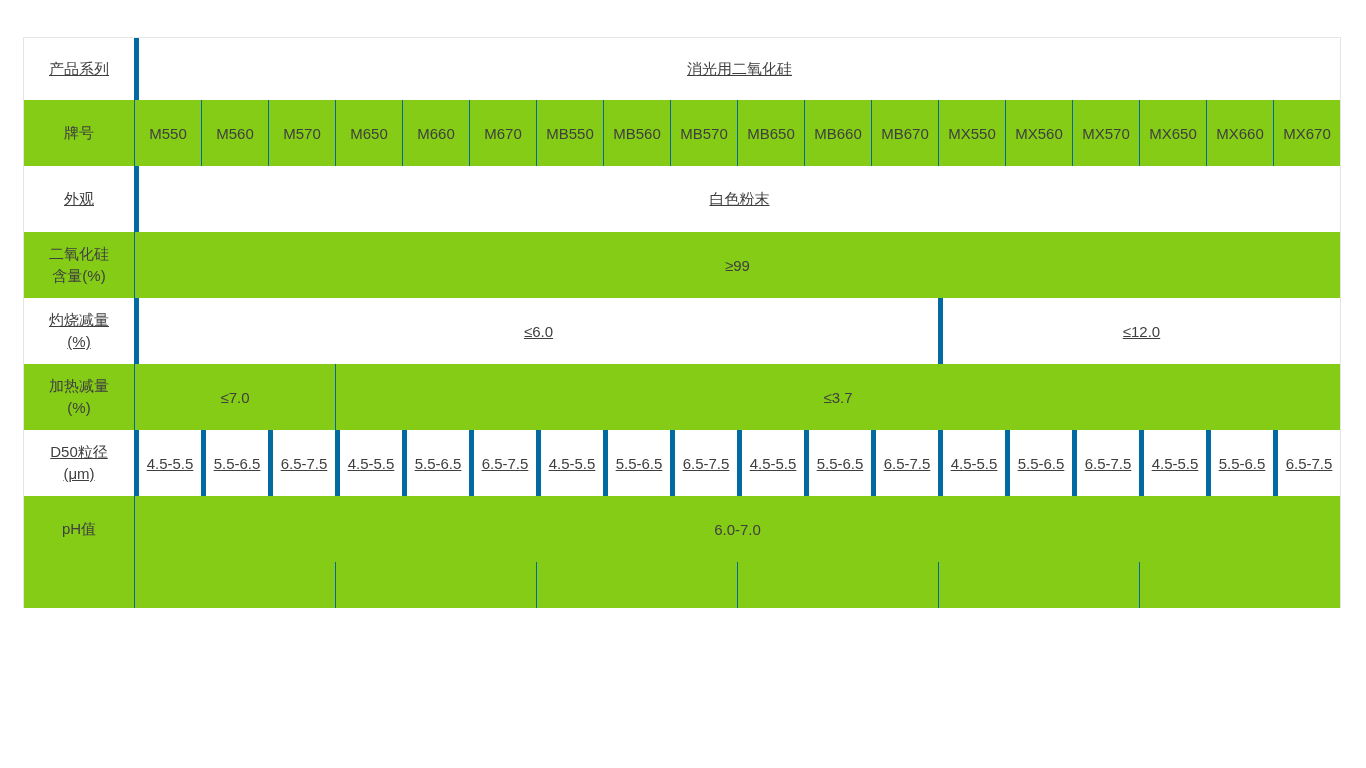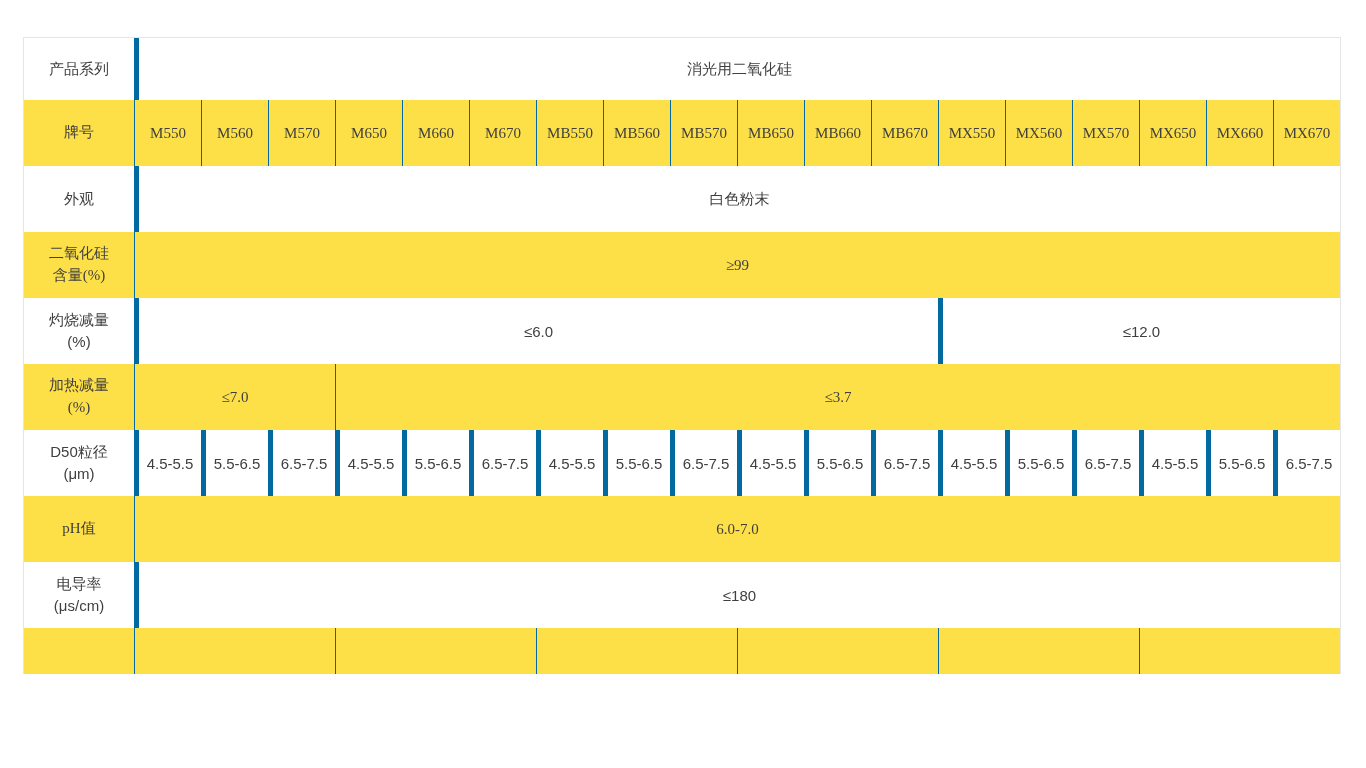--- a/index.html
+++ b/index.html
@@ -35,24 +35,24 @@
     height: 66px;
     overflow: hidden;
   }
   tr.row-first td { height: 62px; }
   tr.row-cut td { height: 46px; }
   td.label {
     white-space: pre-line;
     line-height: 1.45;
   }
   
-  tr.row-white td { background: #ffffff; }
+  tr.row-white td { background: #ffffff; text-decoration: underline; }
   tr.row-white td:not(:first-child) { border-left: 5px solid #0369a1; }
   
-  tr.row-gray td { background: #fde047; font-family: Liberation Serif, serif; }
+  tr.row-gray td { background: #84cc16; }
   tr.row-gray td:not(:first-child) { border-left: 1px solid #0369a1; }
 </style>
 </head>
 <body>
 
 <div class="page">
   <table class="spec-table">
     <colgroup>
       <col class="label-col">
       <col span="18">
@@ -134,25 +134,20 @@
         <td>4.5-5.5</td>
         <td>5.5-6.5</td>
         <td>6.5-7.5</td>
       </tr>
 
       <tr class="row-gray">
         <td class="label">pH值</td>
         <td colspan="18">6.0-7.0</td>
       </tr>
 
-      <tr class="row-white">
-        <td class="label">电导率
-(μs/cm)</td>
-        <td colspan="18">≤180</td>
-      </tr>
 
       <tr class="row-gray row-cut">
         <td class="label"></td>
         <td colspan="3"></td>
         <td colspan="3"></td>
         <td colspan="3"></td>
         <td colspan="3"></td>
         <td colspan="3"></td>
         <td colspan="3"></td>
       </tr>

